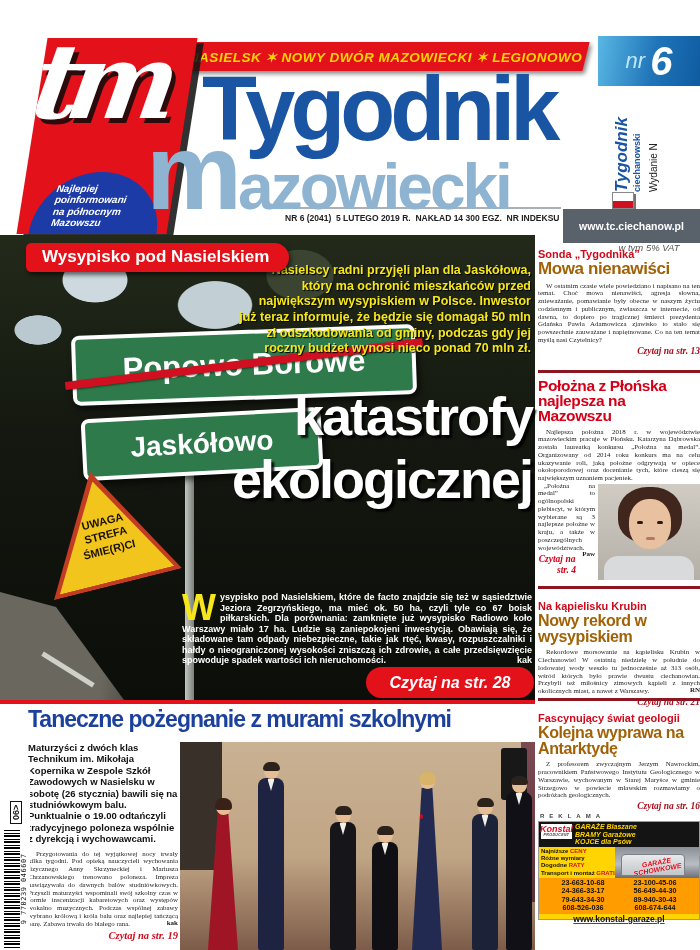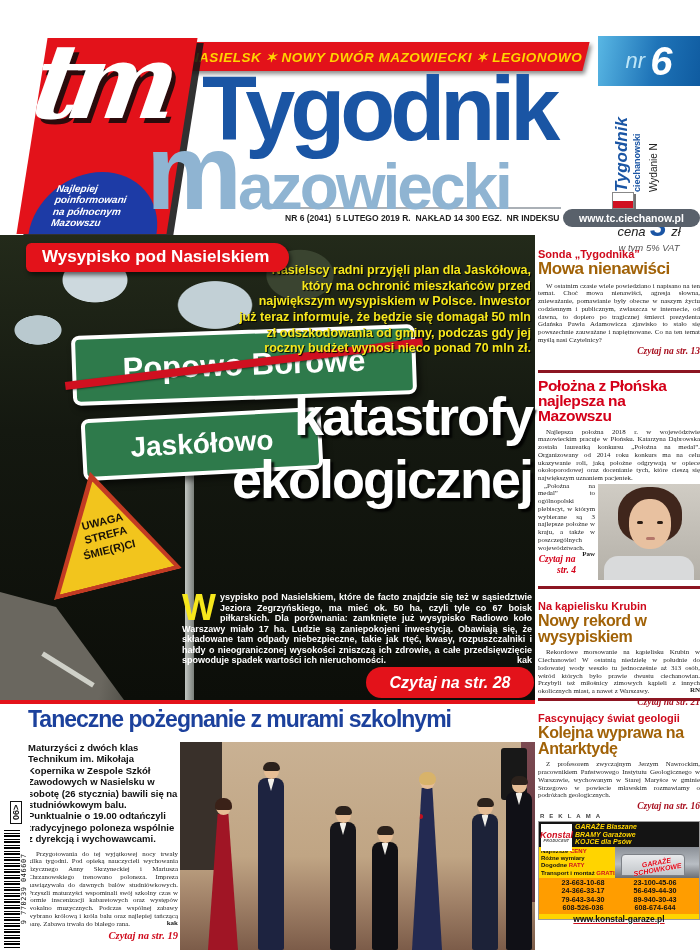--- a/index.html
+++ b/index.html
@@ -31,22 +31,22 @@
   .side-edition{left:648px;top:100px;height:92px;font-size:10px;color:#222;}
   .side-flag{left:612px;top:192px;width:20px;height:15px;border:1px solid #888;box-shadow:2px 2px 0 rgba(0,0,0,.55);}
   .side-flag .fw{height:50%;background:#fff;}
   .side-flag .fr{height:50%;background:#d01020;}
   .price{left:600px;top:211px;width:98px;text-align:center;line-height:1;}
   .price .p-label,.price .p-unit{font-style:italic;font-size:13px;color:#222;}
   .price .p-val{font-style:italic;font-weight:bold;font-size:30px;color:#1a55a4;}
   .price .p-vat{display:block;font-style:italic;font-size:9.5px;color:#555;margin-top:2px;}
   .info-line{left:285px;top:207px;width:276px;border-top:2px solid #aab0b6;padding-top:4px;
     font-size:8.5px;font-weight:bold;color:#222;white-space:pre;overflow:hidden;}
-  .website-box{left:563px;top:209px;width:137px;height:18px;background:#59616b;color:#fff;font-weight:bold;
-    font-size:10.5px;display:flex;align-items:center;justify-content:center;border-radius:9px;}
+  .website-box{left:563px;top:209px;width:137px;height:34px;background:#59616b;color:#fff;font-weight:bold;
+    font-size:10.5px;display:flex;align-items:center;justify-content:center;}
 
   
   .lead-photo{left:0;top:235px;width:535px;height:465px;overflow:hidden;
     background:
       radial-gradient(55px 38px at 95px 45px,#cdd9de 0 58%,transparent 60%),
       radial-gradient(70px 45px at 215px 70px,#c2d0d6 0 52%,transparent 54%),
       radial-gradient(55px 36px at 150px 120px,#a9bcc4 0 48%,transparent 50%),
       radial-gradient(48px 30px at 38px 95px,#b9c9cf 0 48%,transparent 50%),
       radial-gradient(60px 45px at 300px 40px,#3a4430 0 55%,transparent 57%),
       linear-gradient(#232a1a,#141810 42%,#0c0e09);}
@@ -96,21 +96,21 @@
   .po-mouth{position:absolute;left:17px;top:38px;width:9px;height:3px;background:#b4766a;border-radius:2px;}
   .po-torso{position:absolute;left:6px;bottom:-4px;width:90px;height:28px;background:#d9dadb;border-radius:14px 14px 0 0;}
   .item2-readmore{width:58px;color:#d40019;font-weight:bold;font-style:italic;font-size:9.5px;
     font-family:"Liberation Serif",serif;text-align:center;line-height:1.1;margin-top:3px;}
   .reklama{left:540px;top:813px;font-size:6px;letter-spacing:5px;color:#444;font-weight:bold;}
 
   
   .ad{left:538px;top:821px;width:160px;height:97px;border:1px solid #9a9a9a;background:#ffd400;font-family:"Liberation Sans",sans-serif;}
   .ad-header{position:relative;height:25px;background:#141414;color:#ffd400;padding:1px 2px 1px 36px;box-sizing:border-box;}
   .ad-header div{font-size:7px;font-weight:bold;font-style:italic;line-height:1.08;white-space:nowrap;}
-  .ad-logo{position:absolute;left:2px;top:2px;width:31px;height:27px;background:#fff;display:flex;flex-direction:column;
+  .ad-logo{position:absolute;left:2px;top:2px;width:31px;height:15px;background:#fff;display:flex;flex-direction:column;
     align-items:center;justify-content:center;line-height:1;}
   .ad-logo .k-mark{color:#d01020;font-weight:bold;font-size:9px;}
   .ad-logo .k-sub{color:#333;font-size:3.5px;letter-spacing:.4px;}
   .ad-mid{display:flex;height:31px;}
   .ad-feats{width:76px;padding:1px 0 0 2px;box-sizing:border-box;}
   .ad-feats div{font-size:6px;font-weight:bold;color:#111;line-height:1.2;white-space:nowrap;}
   .ad-feats .hot{color:#d01020;}
   .ad-photo{flex:1;position:relative;background:linear-gradient(#8a8f96,#b9bec4 55%,#6b6f75);overflow:hidden;}
   .ad-garage{position:absolute;left:6px;top:7px;width:62px;height:20px;background:linear-gradient(#e8eaec,#c2c6ca);
     border-radius:4px 4px 0 0;border:1px solid #7d8187;}

